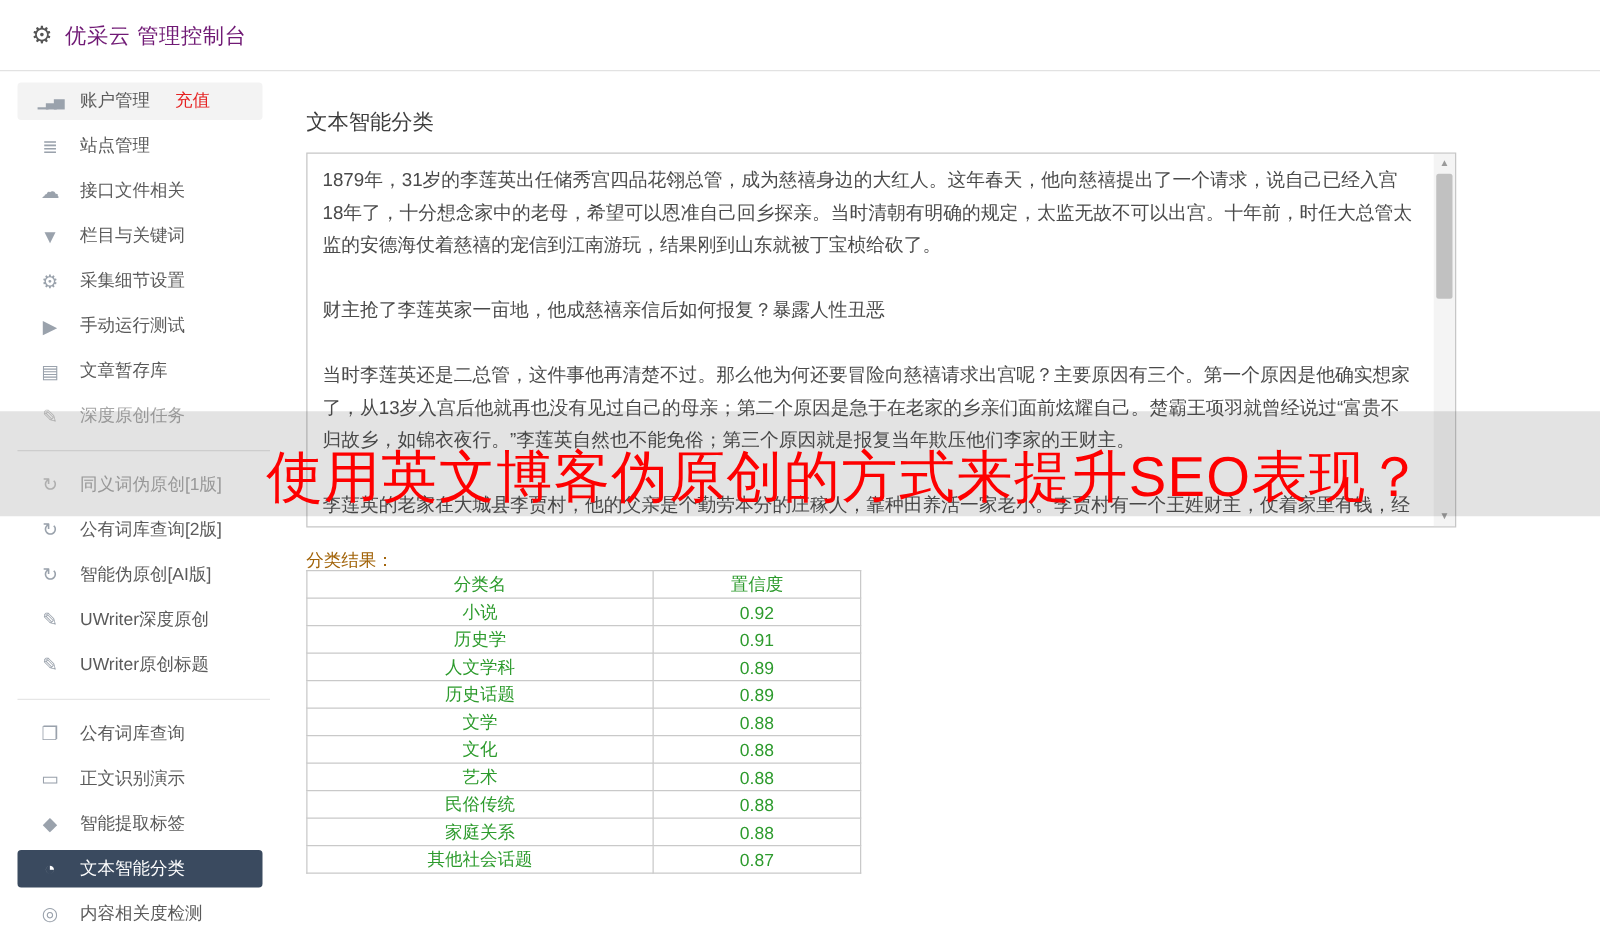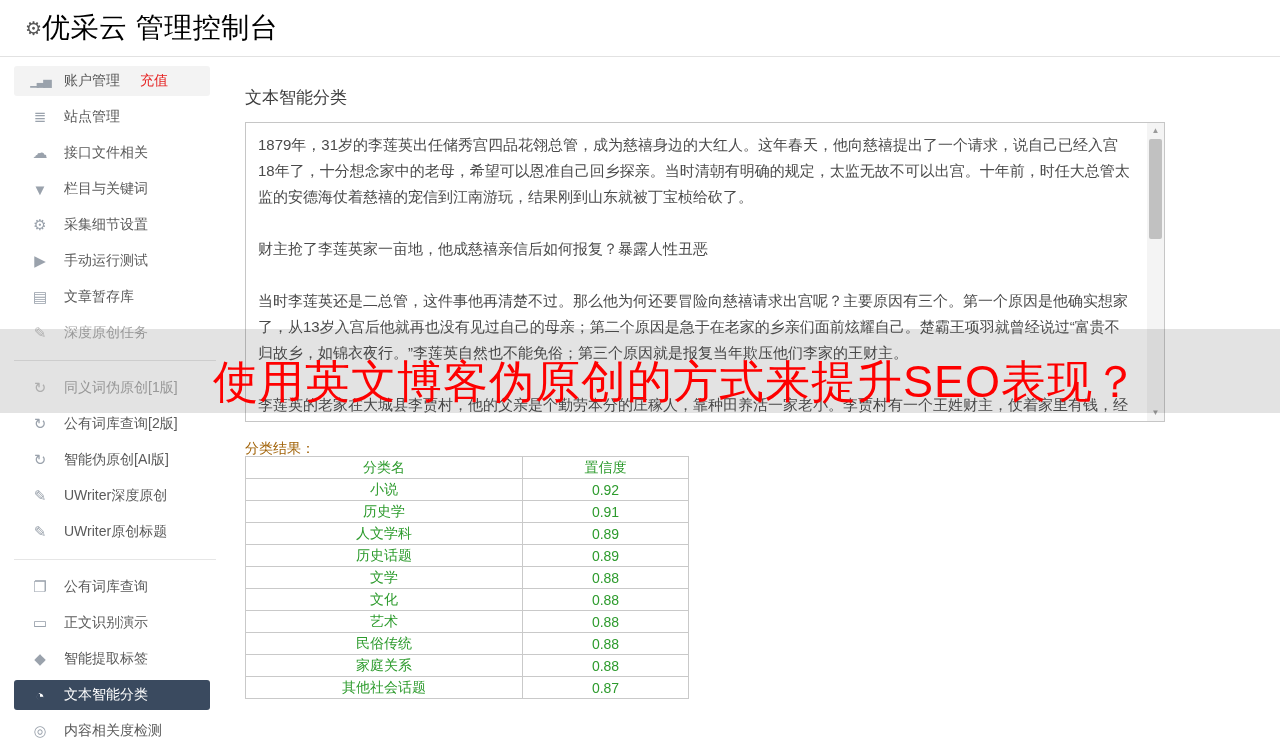--- a/index.html
+++ b/index.html
@@ -5,21 +5,21 @@
 <style>
   * { margin:0; padding:0; box-sizing:border-box; }
   html,body { width:1280px; height:745px; overflow:hidden; background:#fff;
               font-family:"Liberation Sans","DejaVu Sans",sans-serif; }
   body { position:relative; color:#555; }
 
   
   .header { position:absolute; left:0; top:0; width:1280px; height:57px;
             background:#fff; border-bottom:1px solid #e2e2e2; display:flex; align-items:center; }
   .header .gear { font-size:19px; color:#555; margin-left:25px; }
-  .header .title { font-size:28px; color:#000000; letter-spacing:0.5px; }
+  .header .title { font-size:17px; color:#701a75; margin-left:10px; letter-spacing:0.5px; }
 
   
   .sidebar { position:absolute; left:0; top:66px; width:230px; }
   .side-item { width:196px; margin:0 0 0 14px; height:30px; margin-bottom:6px;
                display:flex; align-items:center; border-radius:3px; cursor:pointer;
                font-size:14px; color:#5a5a5a; }
   .side-item .ic { width:20px; margin-left:16px; margin-right:14px; text-align:center;
                    color:#9aa2ac; font-size:15px; flex:none; }
   .side-item .ic.bars { letter-spacing:-2px; font-size:11px; }
   .side-item.hl { background:#f3f3f3; }

